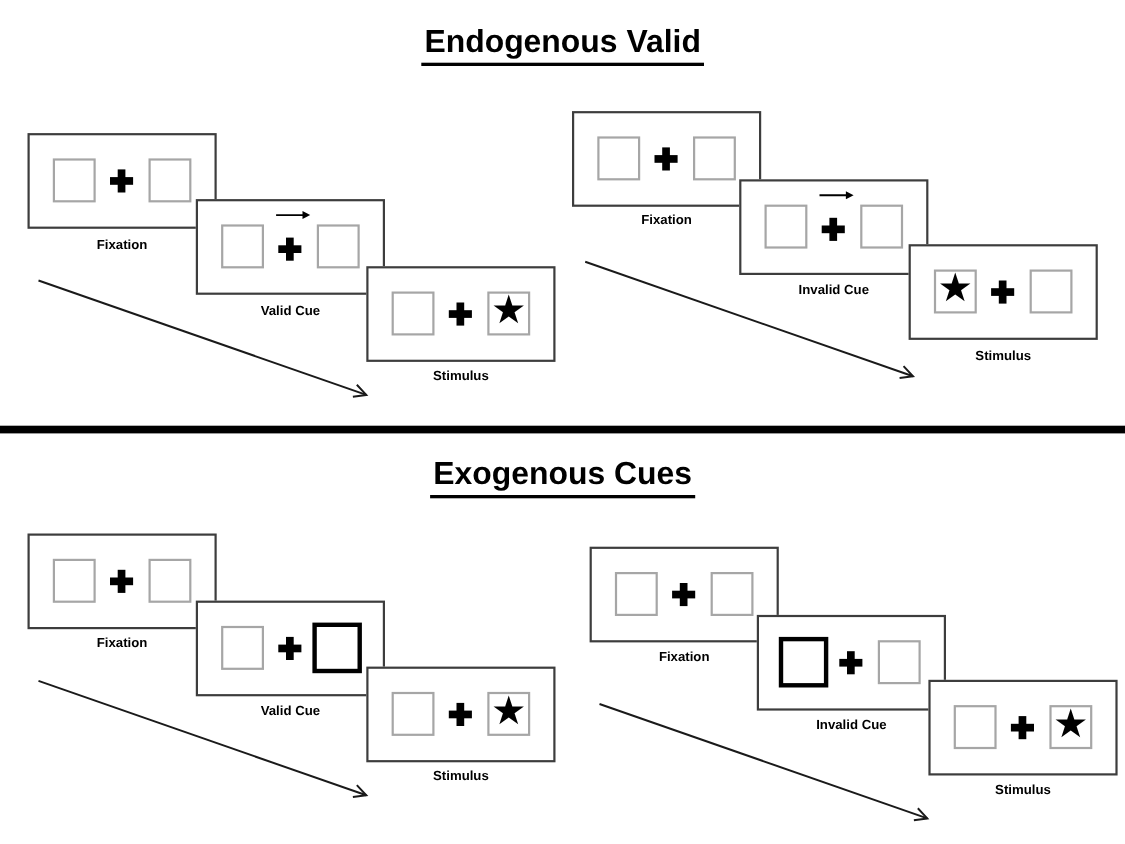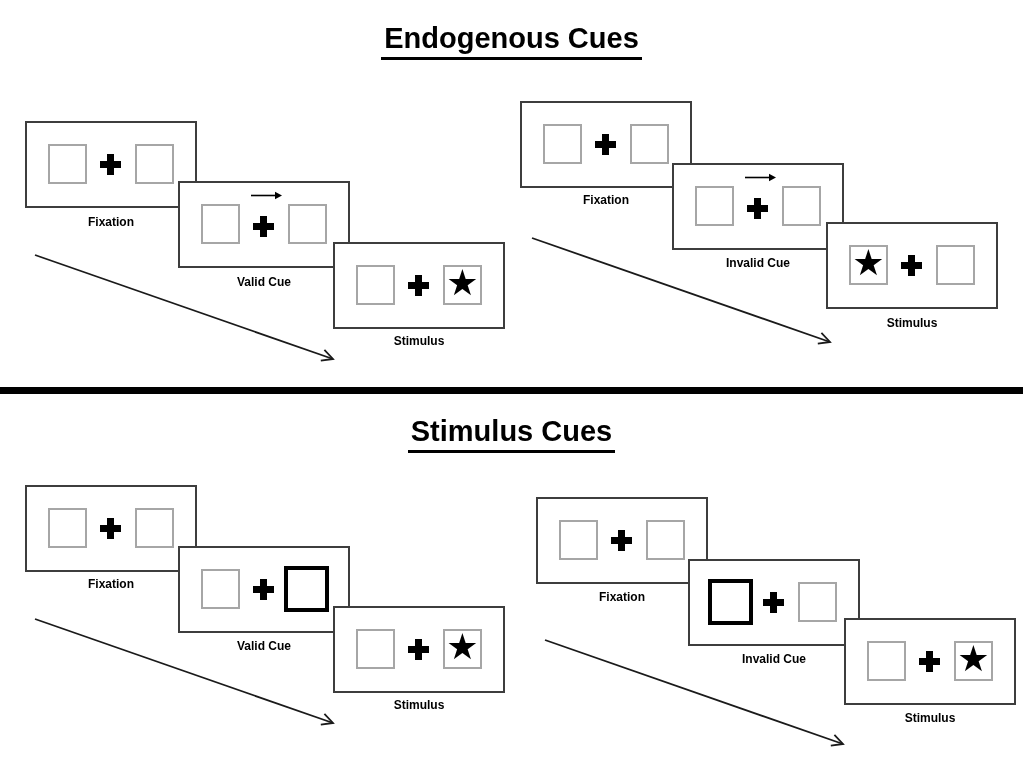--- a/index.html
+++ b/index.html
@@ -23,23 +23,23 @@
   .cue-arrow{position:absolute;left:70px;top:6px;}
   .star{font-family:"DejaVu Sans",sans-serif;font-size:36px;line-height:1;transform:translateY(-2px);}
   .plabel{position:absolute;width:172px;font-size:12px;font-weight:700;text-align:center;}
   .time-arrow{position:absolute;}
 </style>
 </head>
 <body>
 
 <div class="page">
 
-  <div class="title" style="top:22px;"><span class="underline">Endogenous Cues</span></div>
+  <div class="title" style="top:22px;"><span class="underline">Endogenous Valid</span></div>
   <div class="divider" style="top:387px;"></div>
-  <div class="title" style="top:415px;"><span class="underline">Stimulus Cues</span></div>
+  <div class="title" style="top:415px;"><span class="underline">Exogenous Cues</span></div>
 
   <div>
     <div class="panel" style="left:25px;top:121px;">
       <div class="box box-l"></div>
       <div class="plus"></div>
       <div class="box box-r"></div>
     </div>
     <div class="plabel" style="left:25px;top:215px;">Fixation</div>
 
     <div class="panel" style="left:178px;top:181px;">

